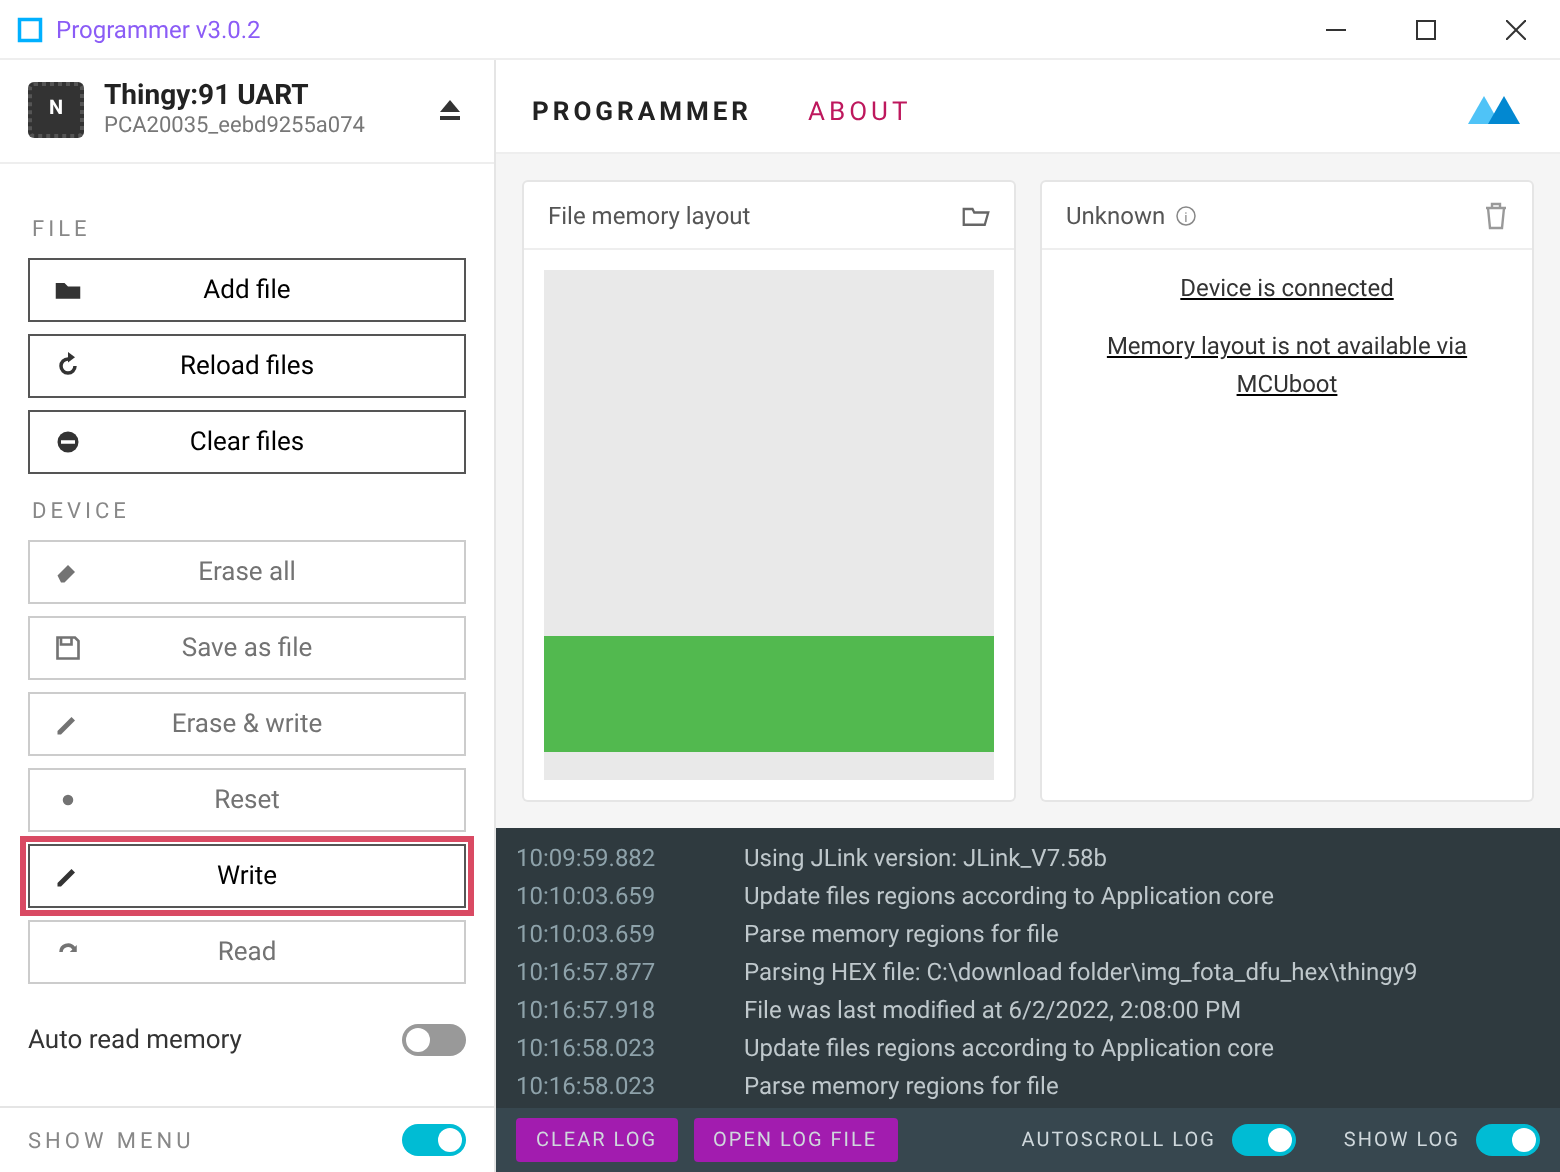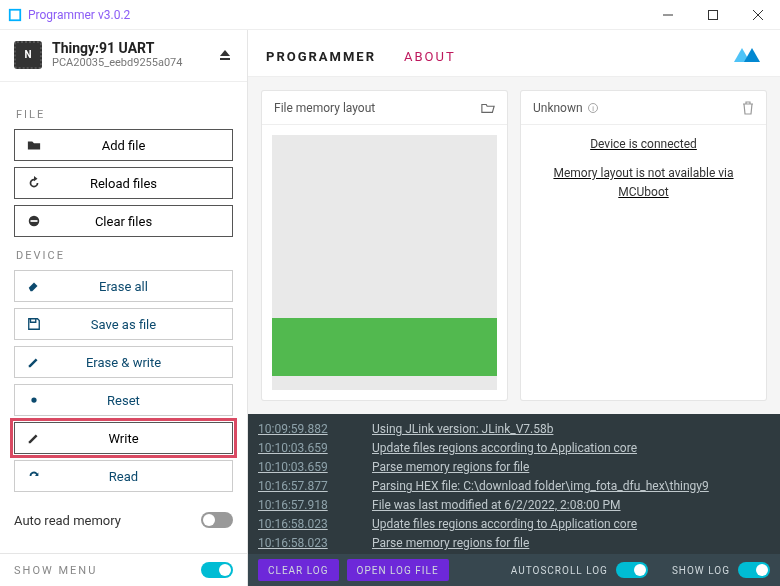--- a/index.html
+++ b/index.html
@@ -17,21 +17,21 @@
 .device-head { display: flex; align-items: center; padding: 10px 14px 12px 14px; border-bottom: 1px solid #eee; }
 .chip-icon { width: 28px; height: 28px; border: 2px dotted #555; border-radius: 3px; display:flex; align-items:center; justify-content:center; font-size:10px; font-weight:700; color:#fff; background:#333; margin-right:10px;}
 .device-head .texts { flex:1; }
 .device-head .name { font-weight: 700; font-size: 14px; color: #222; }
 .device-head .sn { font-size: 11px; color: #777; }
 .eject { color:#333; }
 
 .side-scroll { flex:1; overflow:auto; padding: 14px; }
 .sec-label { font-size: 11px; letter-spacing: 2px; color: #888; margin: 12px 0 8px 2px; }
 .btnrow { border:1px solid #555; height:32px; display:flex; align-items:center; margin-bottom:6px; cursor:pointer; background:#fff; }
-.btnrow.disabled { border-color:#ccc; color:#0c4a6e; cursor:default; }
+.btnrow.disabled { border-color:#ccc; color:#737373; cursor:default; }
 .btnrow .icon { width: 38px; display:flex; align-items:center; justify-content:center; color:inherit;}
 .btnrow .lbl { flex:1; text-align:center; font-size:13px; padding-right:38px;}
 .btnrow.highlight { outline: 3px solid #d94a63; outline-offset: 1px; }
 
 .togglerow { display:flex; align-items:center; justify-content:space-between; height: 28px; font-size: 13px; color:#333;}
 .toggle { width: 32px; height: 16px; border-radius: 8px; position: relative; }
 .toggle::after { content:""; position:absolute; width:12px; height:12px; border-radius:50%; background:#fff; top:2px; transition:none;}
 .toggle.on { background:#00bcd4; }
 .toggle.on::after { right:2px; }
 .toggle.off { background:#999; }
@@ -46,27 +46,27 @@
 .brand { margin-left:auto; }
 
 .panels { flex:1; background:#f5f5f5; padding: 14px; display:flex; gap:14px; min-height:0;}
 .panel { flex:1; background:#fff; border-radius:2px; display:flex; flex-direction:column; box-shadow: 0 0 0 1px #e5e5e5; }
 .panel-hd { height:34px; display:flex; align-items:center; padding:0 12px; font-size:12px; color:#555; border-bottom:1px solid #eee;}
 .panel-hd .sp { margin-left:auto; color:#888;}
 .panel-body { flex:1; display:flex; align-items:center; justify-content:flex-start; background:#e9e9e9; margin:10px; position:relative; flex-direction:column;text-decoration:underline;}
 .panel-body .greenbar { position:absolute; left:0; right:0; bottom:14px; height: 58px; background:#52b94f;}
 .devmsg { font-size:12px; color:#333; text-align:center; line-height:1.6; padding: 0 16px;}
 
-.log { background:#2f3a3f; color:#bfc8cc; font-size:12px; overflow:auto; max-height: 140px; text-decoration: underline; }
+.log { background:#2f3a3f; color:#bfc8cc; font-size:12px; overflow:auto; max-height: 140px; }
 .log-inner { padding:6px 10px 10px 10px;}
 .logline { display:flex; gap: 18px; line-height: 19px; white-space:nowrap;}
 .logline .ts { color:#8ea2aa; width: 96px; flex-shrink:0;}
 
 .main-footer { background:#37474f; height: 32px; display:flex; align-items:center; padding: 0 10px; gap:8px; font-size: 10px; letter-spacing:1px; color:#cfd8dc;}
-.mfbtn { background:#6d28d9; color:#cfd8dc; height:22px; padding:0 10px; display:flex; align-items:center; border-radius:2px; cursor:pointer;}
+.mfbtn { background:#a21caf; color:#cfd8dc; height:22px; padding:0 10px; display:flex; align-items:center; border-radius:2px; cursor:pointer;}
 .mfsp { flex:1; }
 
 svg { display:block; }
 </style>
 </head>
 <body>
 
 <div class="titlebar">
   <span class="logo">
     <svg viewBox="0 0 16 16">

